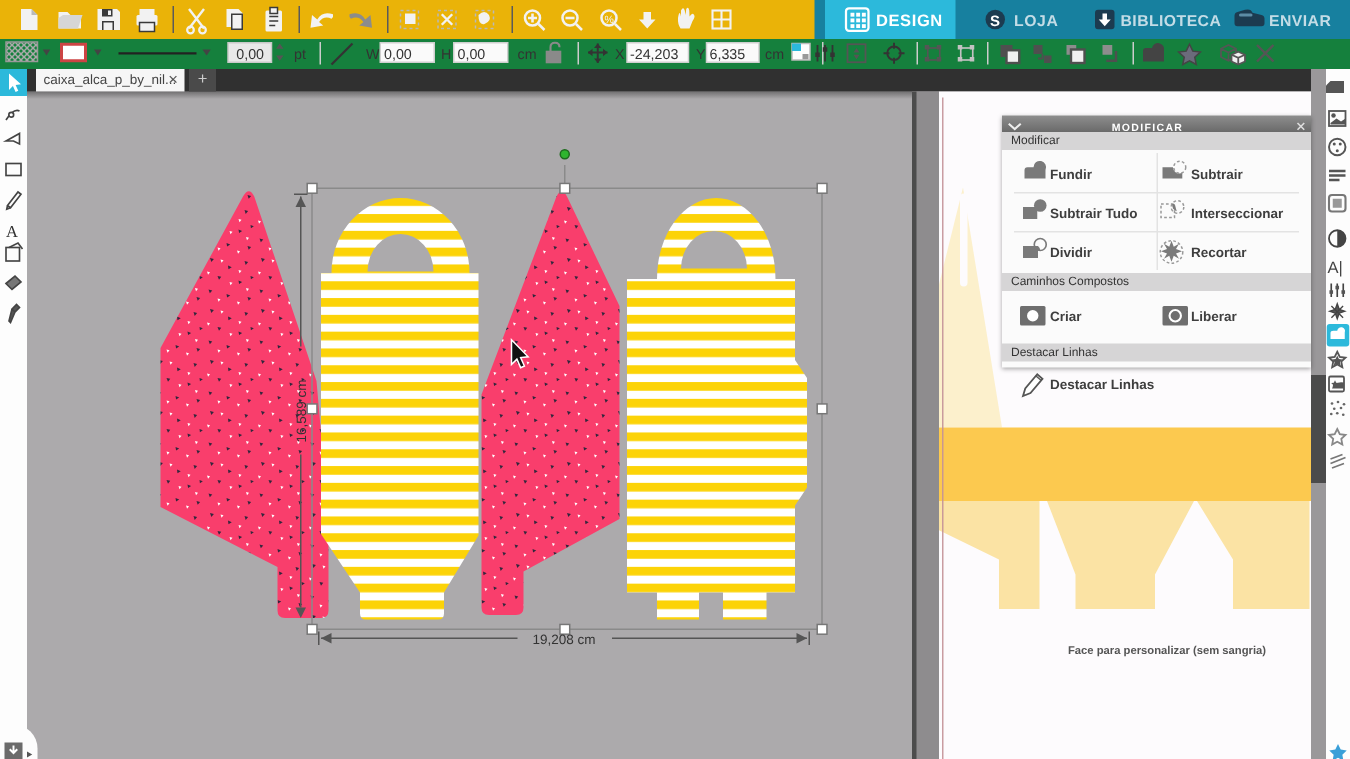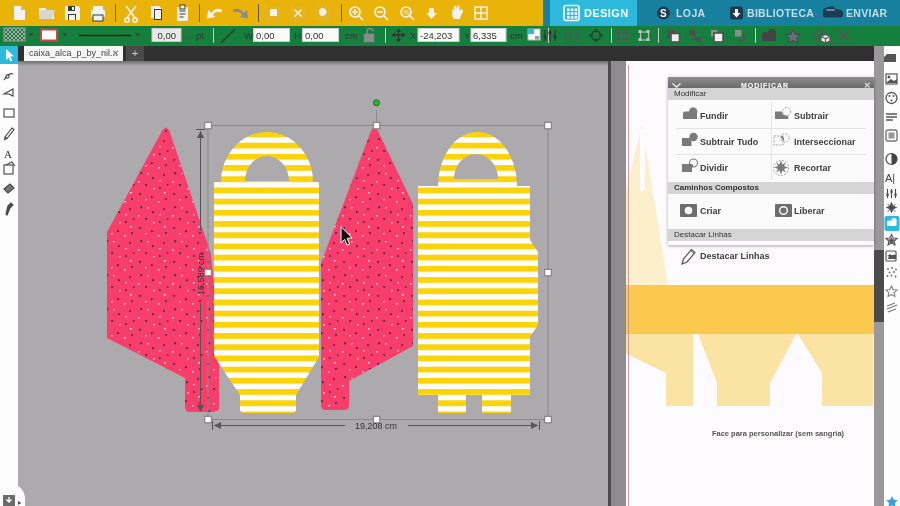--- a/index.html
+++ b/index.html
@@ -441,21 +441,21 @@
     </g>
     <g font-size="9" font-weight="bold" fill="#3E3E3E">
       <text x="32" y="31">Fundir</text>
       <text x="126" y="31">Subtrair</text>
       <text x="32" y="57">Subtrair Tudo</text>
       <text x="126" y="57">Interseccionar</text>
       <text x="32" y="83">Dividir</text>
       <text x="126" y="83">Recortar</text>
     </g>
   </svg>
-  <div class="abs" style="left:0;top:105px;width:206px;height:11.5px;background:#D6D5D6;font-size:8px;color:#333;line-height:12px;padding-left:6px;box-sizing:border-box;font-weight:bold;">Caminhos Compostos</div>
+  <div class="abs" style="left:0;top:105px;width:206px;height:11.5px;background:#D6D5D6;font-size:8px;color:#333;line-height:12px;padding-left:6px;box-sizing:border-box;">Caminhos Compostos</div>
   <svg width="206" height="40" style="position:absolute;left:0;top:117px;">
     <rect x="12" y="10" width="17" height="13" rx="1" fill="#6E6E6E"></rect>
     <circle cx="20.5" cy="16.5" r="3.8" fill="#FFF"></circle>
     <text x="32" y="20" font-size="9" font-weight="bold" fill="#3E3E3E">Criar</text>
     <rect x="107" y="10" width="17" height="13" rx="1" fill="#6E6E6E"></rect>
     <circle cx="115.5" cy="16.5" r="3.8" fill="none" stroke="#FFF" stroke-width="1.4"></circle>
     <text x="126" y="20" font-size="9" font-weight="bold" fill="#3E3E3E">Liberar</text>
   </svg>
   <div class="abs" style="left:0;top:152px;width:206px;height:11.5px;background:#D6D5D6;font-size:8px;color:#333;line-height:12px;padding-left:6px;box-sizing:border-box;">Destacar Linhas</div>
   <svg width="206" height="29" style="position:absolute;left:0;top:163px;">

